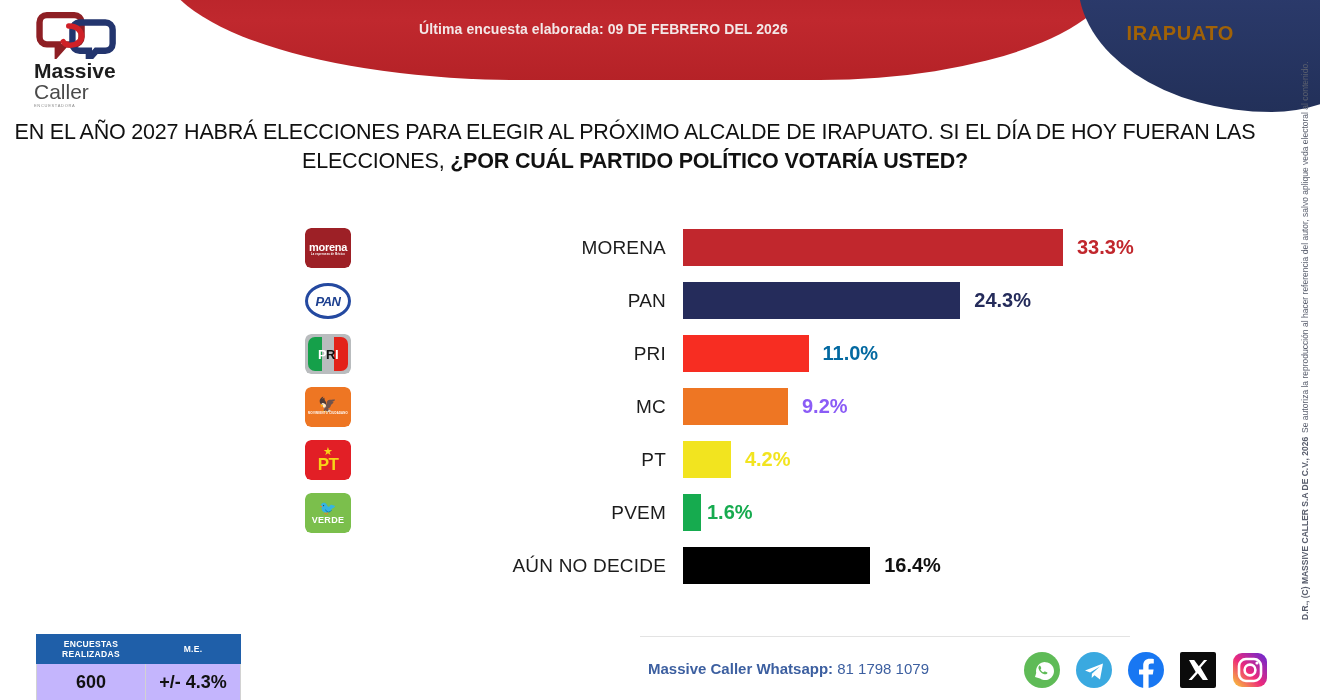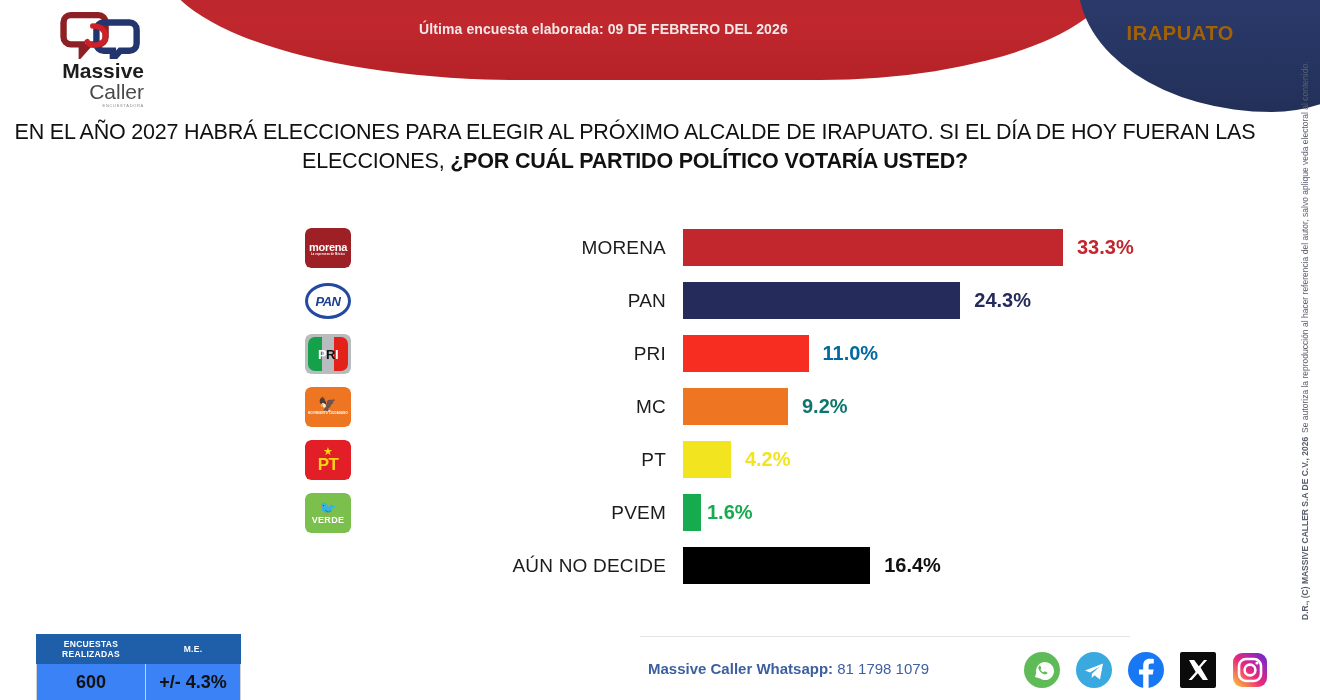--- a/index.html
+++ b/index.html
@@ -14,21 +14,21 @@
   .navy-band{position:absolute;left:1078px;top:-150px;width:320px;height:262px;
              background:linear-gradient(180deg,#23305e 0%,#2b3a6b 55%,#223059 100%);
              border-bottom-left-radius:230px 155px;border-bottom-right-radius:150px 120px;}
   #city-name{position:absolute;right:86px;top:22px;color:#a16207;font-size:20px;font-weight:bold;
              letter-spacing:.6px;z-index:6;}
   #survey-date{position:absolute;left:390px;top:21px;color:#f3e7e7;font-size:14px;
                font-weight:bold;letter-spacing:.1px;z-index:6;margin-left:29px;}
 
   
   #logo{position:absolute;left:34px;top:4px;width:110px;height:104px;background:#fff;z-index:8;
-        display:flex;flex-direction:column;align-items:flex-end;}
+        display:flex;flex-direction:column;align-items:flex-start;}
   #logo .mark{width:86px;height:58px;margin-top:2px;}
   #logo .l1{font-size:21px;font-weight:bold;color:#1d1d1d;line-height:20px;margin-top:2px;}
   #logo .l2{font-size:21px;color:#4a4a4a;line-height:21px;font-weight:normal;}
   #logo .l3{font-size:4px;color:#8c8c8c;letter-spacing:.7px;margin-top:1px;}
 
   
   #question{position:absolute;left:0;top:118px;width:1270px;text-align:center;
             font-size:21.5px;line-height:29px;letter-spacing:-.2px;color:#111;}
   #question .bold{font-weight:bold;}
 
@@ -67,21 +67,21 @@
   .pl-pt .star{color:#f7d417;font-size:11px;line-height:9px;}
   .pl-pt span{color:#f7d417;font-size:17px;font-weight:bold;letter-spacing:-.5px;line-height:17px;}
   .pl-verde{background:#7bbf4c;display:flex;flex-direction:column;align-items:center;justify-content:center;}
   .pl-verde .tuc{font-size:14px;line-height:14px;color:#fff;}
   .pl-verde span{color:#fff;font-size:9px;font-weight:bold;letter-spacing:.3px;text-align:right;}
 
   
   #stats{position:absolute;left:36px;top:634px;border-collapse:collapse;}
   #stats th{background:#1f5fa9;color:#fff;font-size:8.5px;font-weight:bold;letter-spacing:.3px;
             padding:4px 6px;border:1px solid #1f5fa9;line-height:10px;}
-  #stats td{background:#3b82f6;color:#111;font-size:18px;font-weight:bold;text-align:center;
+  #stats td{background:#c4b5fd;color:#111;font-size:18px;font-weight:bold;text-align:center;
             padding:8px 10px;border:1px solid #d2d2d2;}
   .col1{width:96px;} .col2{width:82px;}
 
   
   #footdiv{position:absolute;left:640px;top:636px;width:490px;height:1px;background:#e3e3e3;}
   #contact{position:absolute;left:648px;top:658px;font-size:15px;line-height:21px;color:#3c5fa0;}
   #contact .k{font-weight:bold;}
   #socials{position:absolute;left:1022px;top:650px;display:flex;gap:12px;align-items:center;}
   .soc{width:40px;height:40px;display:flex;align-items:center;justify-content:center;}
 
@@ -164,21 +164,21 @@
     <div class="row">
       <div class="logo-cell">
         <div class="pl pl-mc">
           <div class="bird">🦅</div>
           <i>MOVIMIENTO CIUDADANO</i>
         </div>
       </div>
       <div class="cat">MC</div>
       <div class="bartrack">
         <div class="bar" style="width:104.98498498498499px;background:#ee7623"></div>
-        <div class="val" style="left:118.98498498498499px;color:#0f766e">9.2%</div>
+        <div class="val" style="left:118.98498498498499px;color:#8b5cf6">9.2%</div>
       </div>
     </div>
     <div class="row">
       <div class="logo-cell">
         <div class="pl pl-pt">
           <div class="star">★</div>
           <span>PT</span>
         </div>
       </div>
       <div class="cat">PT</div>

